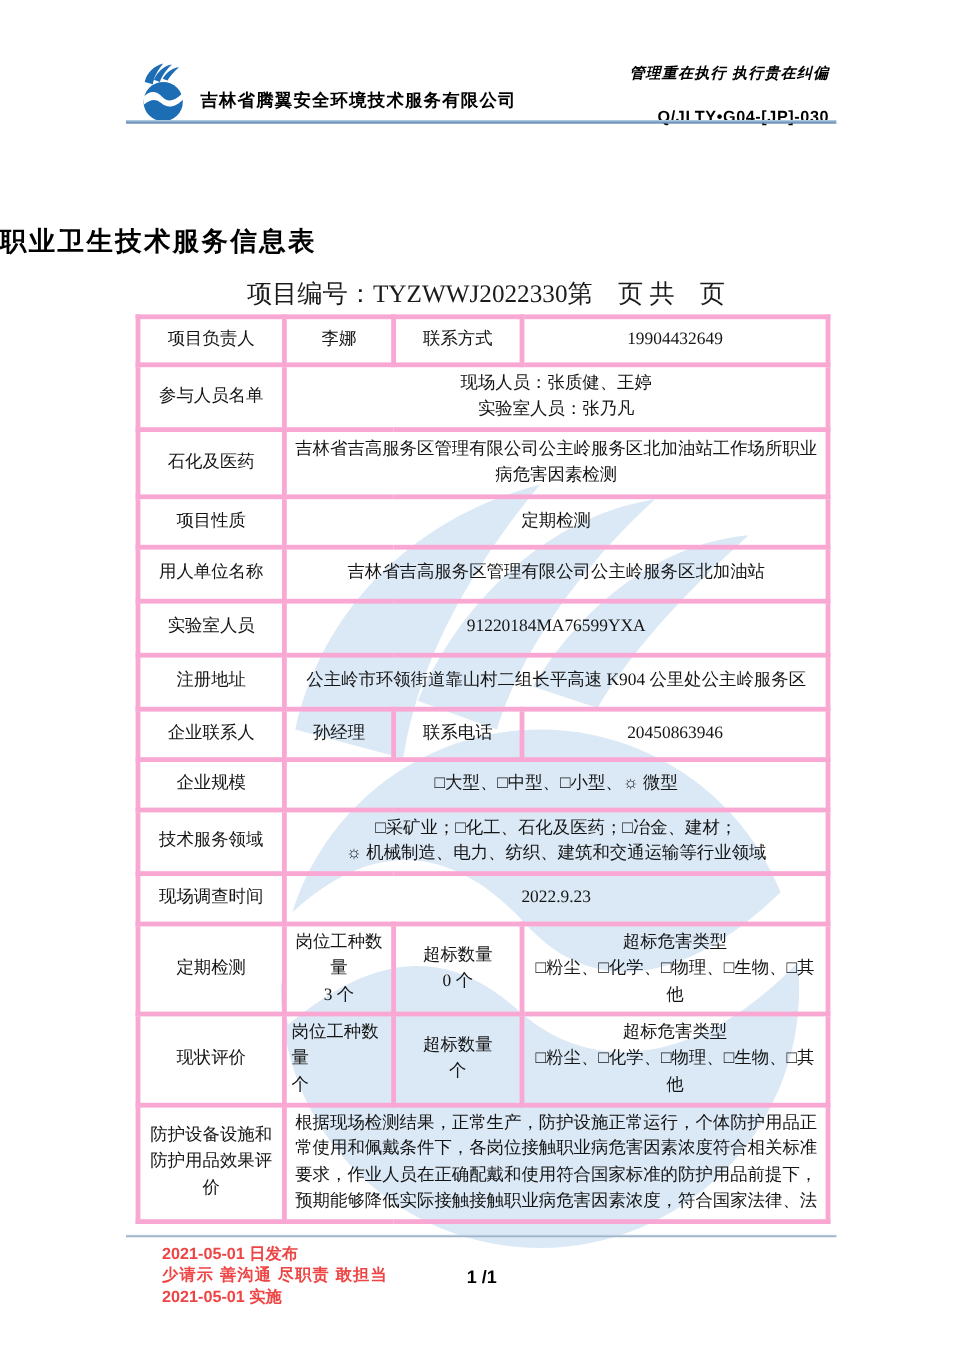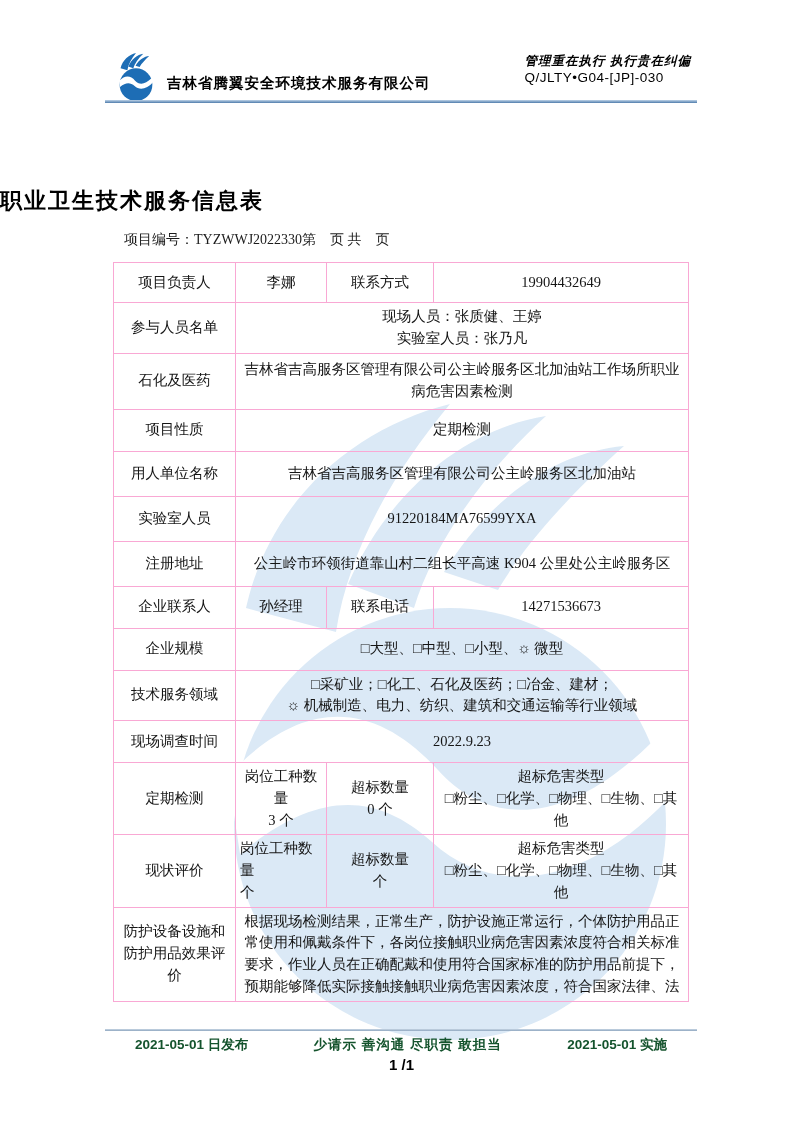--- a/index.html
+++ b/index.html
@@ -7,56 +7,56 @@
     position:relative;width:803px;height:1135px;margin:0 auto;background:#fff;
     font-family:"Liberation Serif","DejaVu Serif",serif;color:#1b1b1b;overflow:hidden;
   }
   
   .hdr-logo{position:absolute;left:112px;top:52px;width:48px;height:50px;color:#1d6db5;}
   .hdr-company{
     position:absolute;left:167px;top:74px;
     font-family:"Liberation Sans","DejaVu Sans",sans-serif;
     font-weight:bold;font-size:14.5px;letter-spacing:1px;color:#000;
   }
-  .hdr-right{position:absolute;right:112px;top:53px;
+  .hdr-right{position:absolute;right:112px;top:53px;text-align:right;
     font-family:"Liberation Sans","DejaVu Sans",sans-serif;color:#000;}
   .hdr-motto{font-size:12.5px;font-weight:bold;font-style:italic;letter-spacing:1px;}
-  .hdr-code{font-size:13.5px;font-weight:normal;letter-spacing:.5px;margin-top:0;}
+  .hdr-code{font-size:13.5px;font-weight:bold;letter-spacing:.5px;margin-top:20px;}
   .hdr-rule{position:absolute;left:105px;top:100px;width:592px;height:3px;
     background:linear-gradient(#bed3e8,#4f7cab);}
   
   .doc-title{position:absolute;left:0;top:186px;width:100%;text-align:left;
     font-family:"Liberation Sans","DejaVu Sans",sans-serif;
     font-size:22px;font-weight:bold;letter-spacing:2px;color:#000;}
   .meta-line{position:absolute;left:124px;top:231px;width:562px;
-    display:flex;justify-content:flex-start;font-size:14px;}
+    display:flex;justify-content:center;font-size:21px;}
   .meta-left{white-space:nowrap;}
   .meta-right{white-space:nowrap;}
   
   .watermark{position:absolute;left:150px;top:392px;width:600px;height:660px;
     color:#cfe2f3;opacity:.75;z-index:0;pointer-events:none;}
   
   table.info{
     position:absolute;left:113px;top:262px;width:575px;z-index:1;
     border-collapse:collapse;font-size:14.5px;line-height:1.5;color:#151515;
     background:transparent;table-layout:fixed;
   }
-  table.info td{border:1px solid #f9a8d4;padding:3px 4px;text-align:center;vertical-align:middle;background:transparent;}
+  table.info td{border:4px solid #f9a8d4;padding:3px 4px;text-align:center;vertical-align:middle;background:transparent;}
   td.lbl{padding:3px 2px;}
   td.just{text-align:justify;text-justify:inter-ideograph;padding:4px 8px;}
   .cell-line{display:block;}
   .line-left{text-align:left;}
   tr.h40{height:40px}tr.h42{height:42px}tr.h45{height:45px}tr.h48{height:48px}
   tr.h50{height:50px}tr.h56{height:56px}tr.h58{height:58px}tr.h62{height:62px}tr.h92{height:92px}
   
   .ftr-rule{position:absolute;left:105px;top:1029px;width:592px;height:2px;
     background:linear-gradient(#c8d6e4,#8ea6bf);}
   .ftr-line{position:absolute;left:105px;top:1036px;width:592px;padding:0 30px;box-sizing:border-box;
     display:flex;justify-content:space-between;align-items:baseline;
-    font-family:"Liberation Sans","DejaVu Sans",sans-serif;font-size:13.5px;font-weight:bold;color:#14532d;}
+    font-family:"Liberation Sans","DejaVu Sans",sans-serif;font-size:13.5px;font-weight:bold;color:#ef4444;flex-direction:column;}
   .ftr-motto{letter-spacing:1px;}
   .ftr-page{position:absolute;left:0;top:1056px;width:100%;text-align:center;
     font-family:"Liberation Sans","DejaVu Sans",sans-serif;font-size:15px;font-weight:bold;color:#000;}
 </style>
 </head>
 <body>
 
 <div class="page">
 
   <svg width="0" height="0" style="position:absolute">
@@ -129,21 +129,21 @@
       <td colspan="3">91220184MA76599YXA</td>
     </tr>
     <tr class="h45">
       <td class="lbl">注册地址</td>
       <td colspan="3">公主岭市环领街道靠山村二组长平高速 K904 公里处公主岭服务区</td>
     </tr>
     <tr class="h42">
       <td class="lbl">企业联系人</td>
       <td>孙经理</td>
       <td>联系电话</td>
-      <td>14271536673</td>
+      <td>20450863946</td>
     </tr>
     <tr class="h42">
       <td class="lbl">企业规模</td>
       <td colspan="3">□大型、□中型、□小型、☼ 微型</td>
     </tr>
     <tr class="h50">
       <td class="lbl">技术服务领域</td>
       <td colspan="3">
         <span class="cell-line">□采矿业；□化工、石化及医药；□冶金、建材；</span>
         <span class="cell-line">☼ 机械制造、电力、纺织、建筑和交通运输等行业领域</span>

